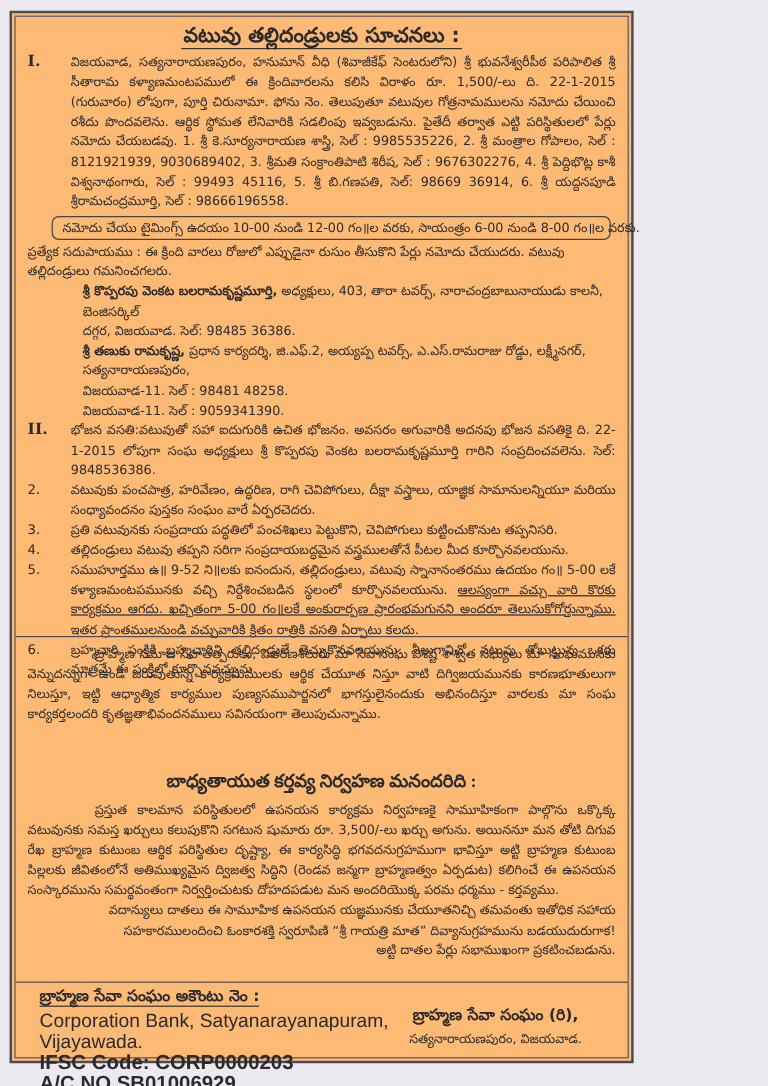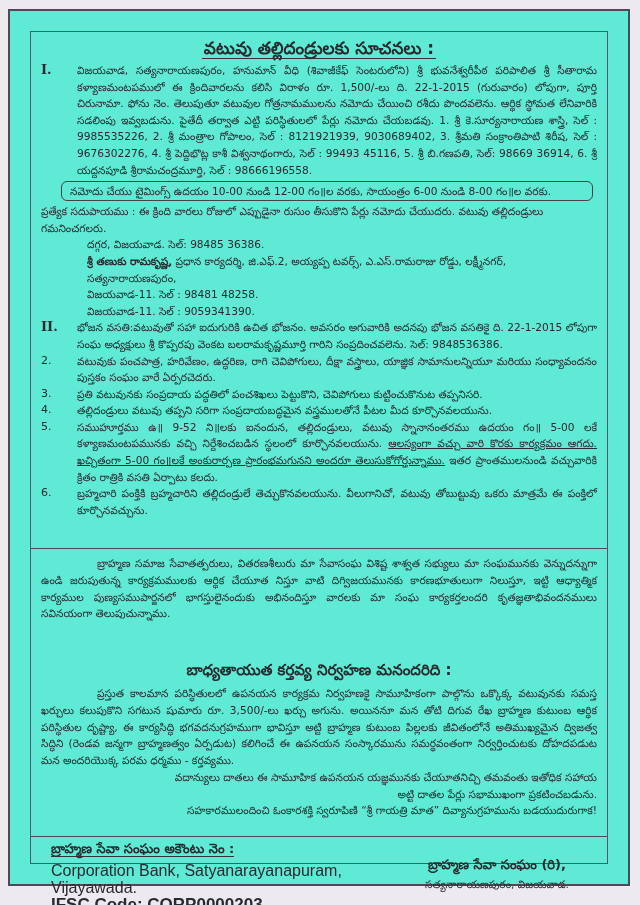--- a/index.html
+++ b/index.html
@@ -6,25 +6,25 @@
     body {
       width: 640px; height: 905px;
       background: #eceaef;
       font-family: "DejaVu Sans", sans-serif;
       color: #2a2a30;
       position: relative;
       overflow: hidden;
     }
     .frame {
       position: absolute;
-      left: 8px; top: 9px; width: 622px; height: 877px;
+      left: 8px; top: 9px; width: 520px; height: 877px;
       border: 2px solid #4a4a58;
       box-sizing: border-box;
-      padding: 20px;
-      background: #5eead4;
+      padding: 2px;
+      background: #fdba74;
     }
     .inner {
       border: 1px solid #55556a;
       height: 100%;
       box-sizing: border-box;
       position: relative;
     }
     .section { padding: 0 10px; position: relative; }
     .sec1 { height: 516px; }
     .sec2 { height: 104px; border-top: 1.5px solid #4a4a58; }
@@ -49,21 +49,21 @@
       padding: 1px 8px;
       font-size: 10.6px;
       line-height: 16px;
       white-space: nowrap;
     }
     .note { font-size: 10.6px; line-height: 16.6px; }
     .contact { padding-left: 46px; font-size: 10.6px; line-height: 16.6px; }
     .contact .nm { font-weight: bold; }
     .u { text-decoration: underline; }
     .para { text-indent: 56px; text-align: justify; font-size: 10.6px; line-height: 16.8px; padding-top: 6px; }
-    .h2 { text-align: center; font-size: 15px; font-weight: bold; padding-top: 8px; height: 22px; }
+    .h2 { text-align: center; font-size: 15px; font-weight: bold; padding-top: 8px; height: 22px; font-family: Liberation Serif, serif; }
     .center { text-align: right; font-size: 10.6px; line-height: 16.6px; }
     .footer-left { position: absolute; left: 20px; top: 4px; width: 340px; }
     .footer-left .h { font-size: 13px; font-weight: bold; text-align: left; width: 290px; }
     .footer-left .h span { border-bottom: 1px solid #333; }
     .footer-left .bank { font-family: "Liberation Sans", sans-serif; font-size: 16px; line-height: 17px; padding-top: 3px; }
     .footer-left .ifsc { font-family: "Liberation Sans", sans-serif; font-weight: bold; font-size: 17px; line-height: 17px; }
     .footer-right { position: absolute; right: 10px; top: 18px; text-align: center; width: 200px; }
     .footer-right .org { font-size: 13px; font-weight: bold; line-height: 20px; }
     .footer-right .loc { font-size: 10.6px; line-height: 18px; }
   </style>
@@ -81,20 +81,21 @@
       <div class="item">
         <div class="num roman">I.</div>
         <div class="body">విజయవాడ, సత్యనారాయణపురం, హనుమాన్ వీధి (శివాజీకేఫ్ సెంటరులోని) శ్రీ భువనేశ్వరీపీఠ పరిపాలిత శ్రీ సీతారామ కళ్యాణమంటపములో ఈ క్రిందివారలను కలిసి విరాళం రూ. 1,500/-లు ది. 22-1-2015 (గురువారం) లోపుగా, పూర్తి చిరునామా. ఫోను నెం. తెలుపుతూ వటువుల గోత్రనామములను నమోదు చేయించి రశీదు పొందవలెను. ఆర్థిక స్థోమత లేనివారికి సడలింపు ఇవ్వబడును. పైతేదీ తర్వాత ఎట్టి పరిస్థితులలో పేర్లు నమోదు చేయబడవు. 1. శ్రీ కె.సూర్యనారాయణ శాస్త్రి, సెల్ : 9985535226, 2. శ్రీ మంత్రాల గోపాలం, సెల్ : 8121921939, 9030689402, 3. శ్రీమతి సంక్రాంతిపాటి శిరీష, సెల్ : 9676302276, 4. శ్రీ పెద్దిభొట్ల కాశీ విశ్వనాథంగారు, సెల్ : 99493 45116, 5. శ్రీ బి.గణపతి, సెల్: 98669 36914, 6. శ్రీ యద్దనపూడి శ్రీరామచంద్రమూర్తి, సెల్ : 98666196558.</div>
       </div>
 
       <div class="timing">నమోదు చేయు టైమింగ్స్ ఉదయం 10-00 నుండి 12-00 గం॥ల వరకు, సాయంత్రం 6-00 నుండి 8-00 గం॥ల వరకు.</div>
 
       <div class="note">ప్రత్యేక సదుపాయము : ఈ క్రింది వారలు రోజులో ఎప్పుడైనా రుసుం తీసుకొని పేర్లు నమోదు చేయుదరు. వటువు తల్లిదండ్రులు గమనించగలరు.</div>
 
       <div class="contact">
+        <div><span class="nm">శ్రీ కొప్పరపు వెంకట బలరామకృష్ణమూర్తి,</span><span> అధ్యక్షులు, 403, తారా టవర్స్, నారాచంద్రబాబునాయుడు కాలనీ, బెంజిసర్కిల్</span></div>
         <div>దగ్గర, విజయవాడ. సెల్: 98485 36386.</div>
       </div>
       <div class="contact">
         <div><span class="nm">శ్రీ తణుకు రామకృష్ణ,</span><span> ప్రధాన కార్యదర్శి, జి.ఎఫ్.2, అయ్యప్ప టవర్స్, ఎ.ఎస్.రామరాజు రోడ్డు, లక్ష్మీనగర్, సత్యనారాయణపురం,</span></div>
         <div>విజయవాడ-11. సెల్ : 98481 48258.</div>
       </div>
       <div class="contact">
         <div>విజయవాడ-11. సెల్ : 9059341390.</div>
       </div>
 
@@ -125,22 +126,22 @@
     </div>
 
     <div class="section sec2">
       <div class="para">బ్రాహ్మణ సమాజ సేవాతత్పరులు, వితరణశీలురు మా సేవాసంఘ విశిష్ట శాశ్వత సభ్యులు మా సంఘమునకు వెన్నుదన్నుగా ఉండి జరుపుతున్న కార్యక్రమములకు ఆర్థిక చేయూత నిస్తూ వాటి దిగ్విజయమునకు కారణభూతులుగా నిలుస్తూ, ఇట్టి ఆధ్యాత్మిక కార్యముల పుణ్యసముపార్జనలో భాగస్తులైనందుకు అభినందిస్తూ వారలకు మా సంఘ కార్యకర్తలందరి కృతజ్ఞతాభివందనములు సవినయంగా తెలుపుచున్నాము.</div>
     </div>
 
     <div class="section sec3">
       <div class="h2">బాధ్యతాయుత కర్తవ్య నిర్వహణ మనందరిది :</div>
       <div class="para" style="padding-top:2px">ప్రస్తుత కాలమాన పరిస్థితులలో ఉపనయన కార్యక్రమ నిర్వహణకై సామూహికంగా పాల్గొను ఒక్కొక్క వటువునకు సమస్త ఖర్చులు కలుపుకొని సగటున షుమారు రూ. 3,500/-లు ఖర్చు అగును. అయిననూ మన తోటి దిగువ రేఖ బ్రాహ్మణ కుటుంబ ఆర్థిక పరిస్థితుల దృష్ట్యా, ఈ కార్యసిద్ధి భగవదనుగ్రహముగా భావిస్తూ అట్టి బ్రాహ్మణ కుటుంబ పిల్లలకు జీవితంలోనే అతిముఖ్యమైన ద్విజత్వ సిద్ధిని (రెండవ జన్మగా బ్రాహ్మణత్వం ఏర్పడుట) కలిగించే ఈ ఉపనయన సంస్కారమును సమర్థవంతంగా నిర్వర్తించుటకు దోహదపడుట మన అందరియొక్క పరమ ధర్మము - కర్తవ్యము.</div>
       <div class="center">వదాన్యులు దాతలు ఈ సామూహిక ఉపనయన యజ్ఞమునకు చేయూతనిచ్చి తమవంతు ఇతోధిక సహాయ</div>
+      <div class="center">సహకారములందించి ఓంకారశక్తి స్వరూపిణి “శ్రీ గాయత్రి మాత” దివ్యానుగ్రహమును బడయుదురుగాక!</div>
       <div class="center">అట్టి దాతల పేర్లు సభాముఖంగా ప్రకటించబడును.</div>
-      <div class="center">సహకారములందించి ఓంకారశక్తి స్వరూపిణి “శ్రీ గాయత్రి మాత” దివ్యానుగ్రహమును బడయుదురుగాక!</div>
     </div>
 
     <div class="section sec4">
       <div class="footer-left">
         <div class="h"><span>బ్రాహ్మణ సేవా సంఘం అకౌంటు నెం :</span></div>
         <div class="bank">Corporation Bank, Satyanarayanapuram, Vijayawada.</div>
         <div class="ifsc">IFSC Code: CORP0000203 A/C.NO.SB01006929</div>
       </div>
       <div class="footer-right">
         <div class="org">బ్రాహ్మణ సేవా సంఘం (రి),</div>

